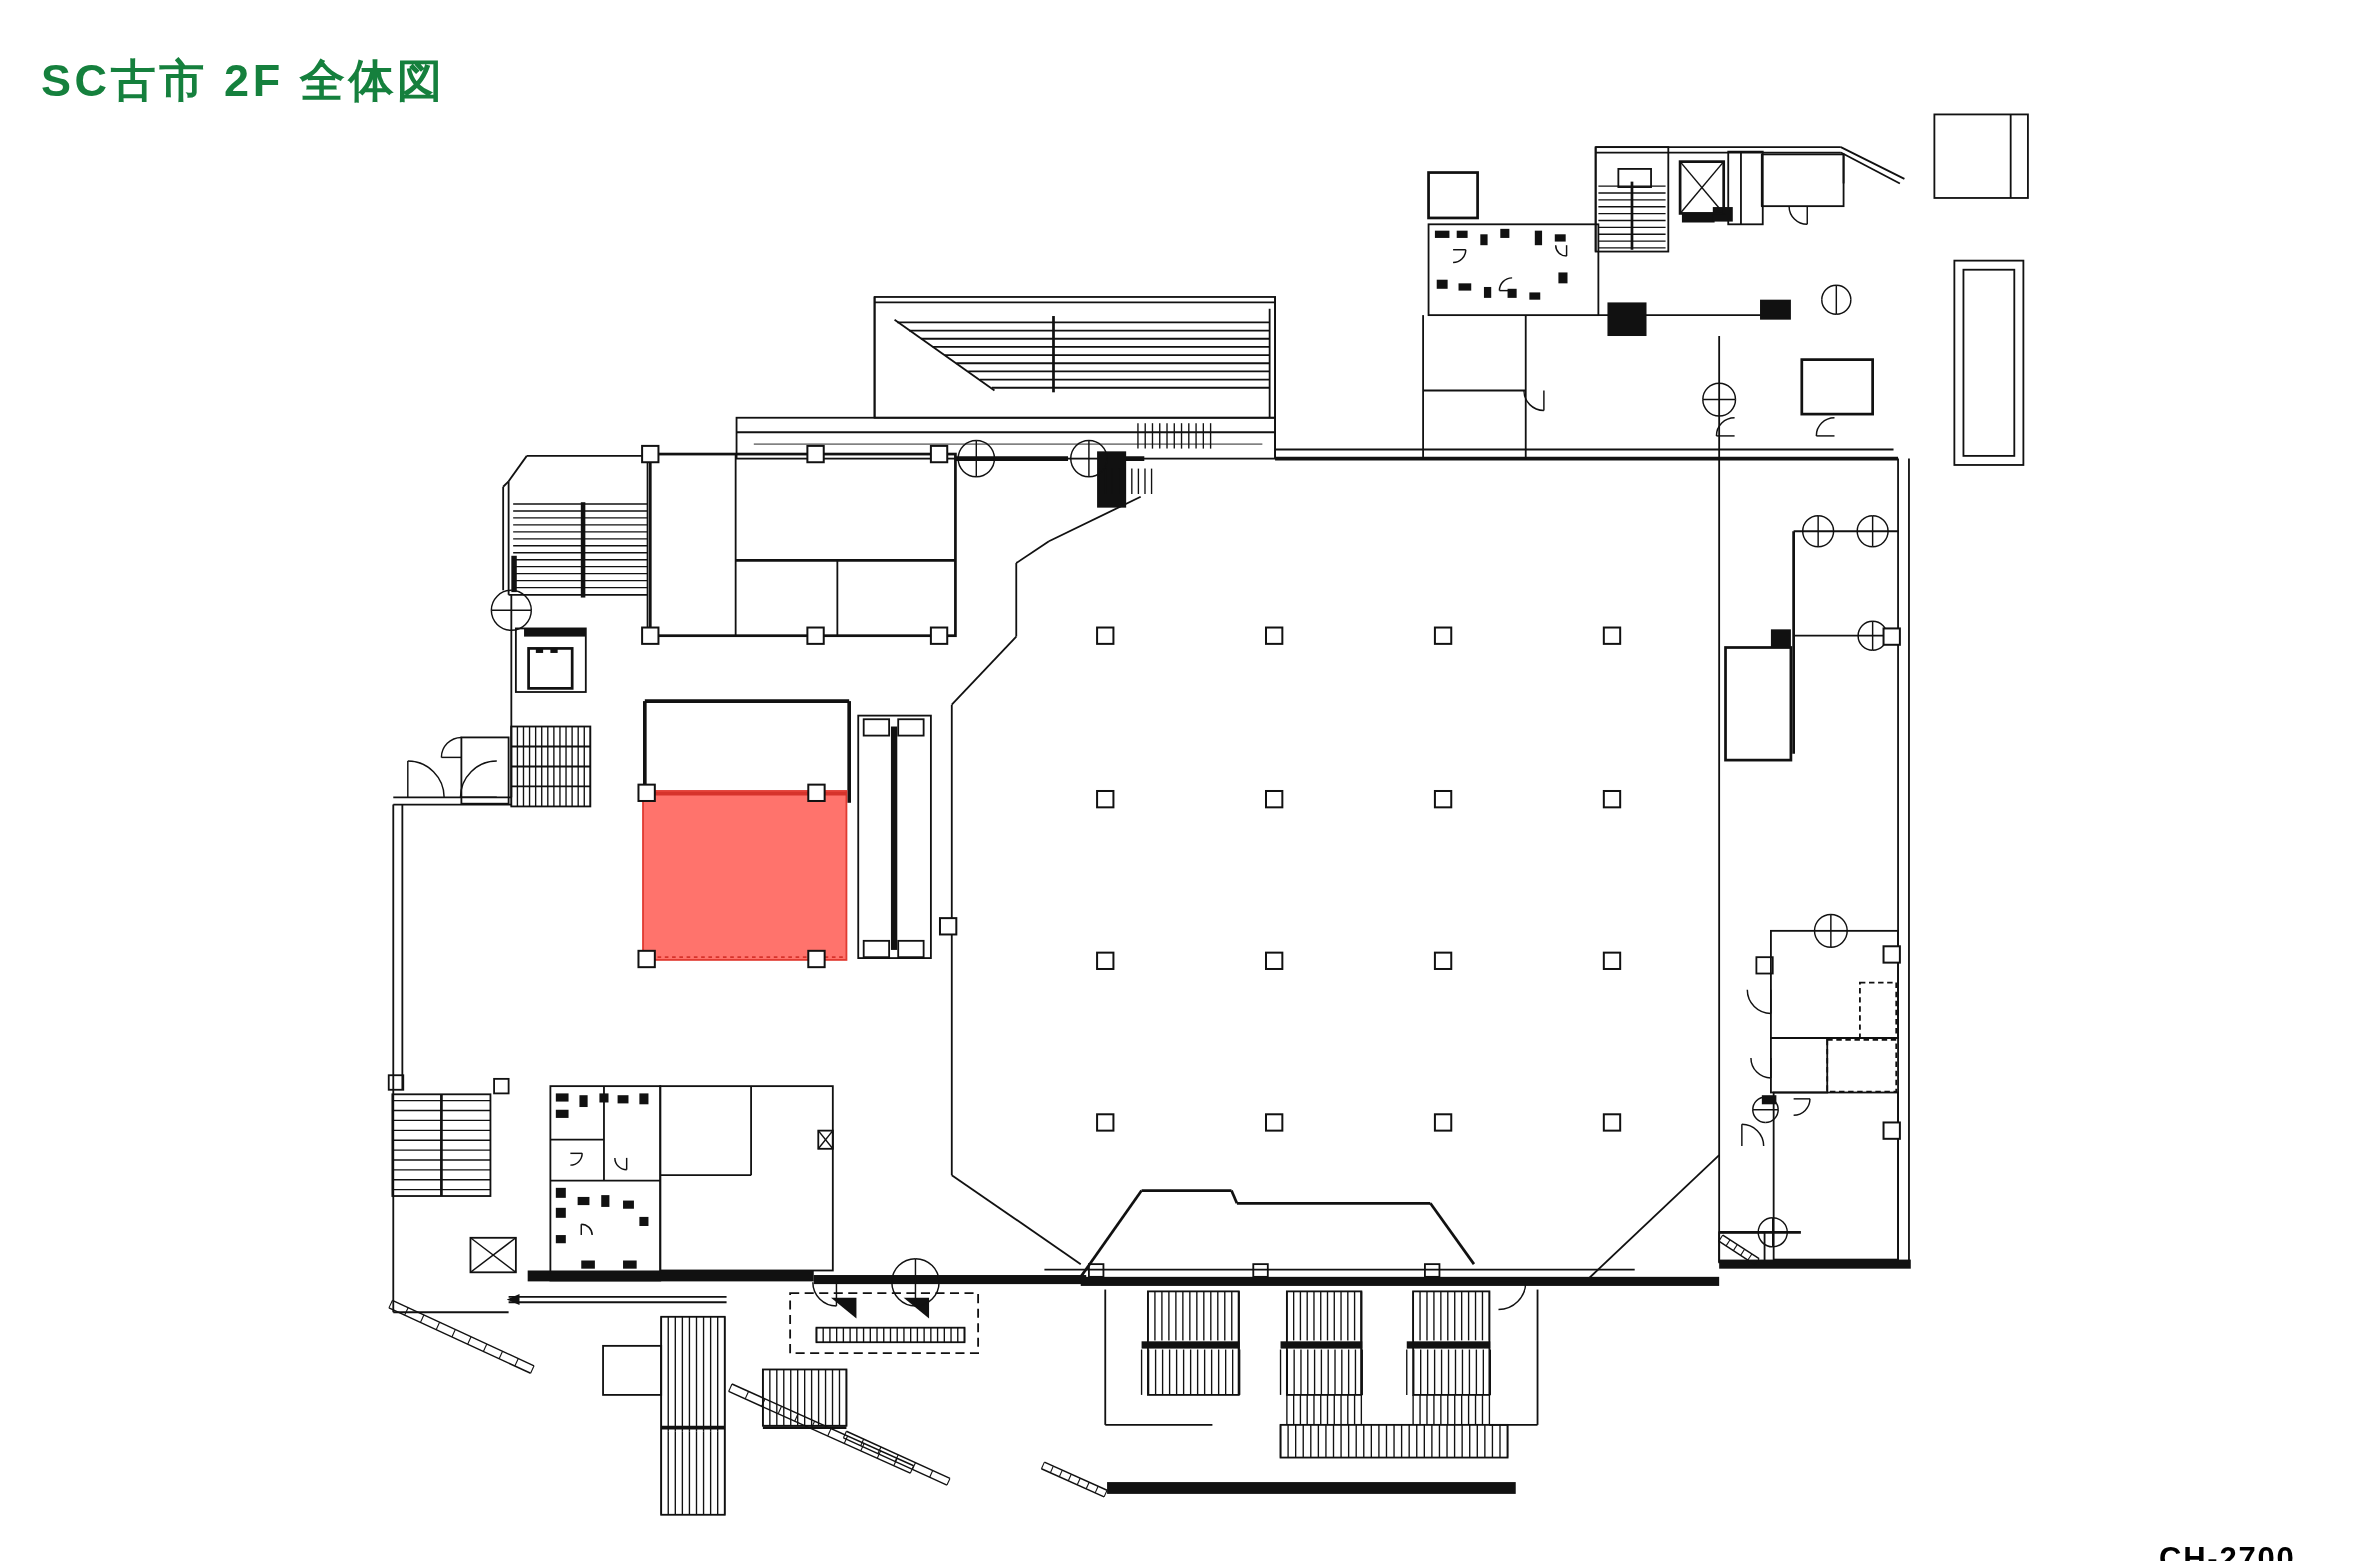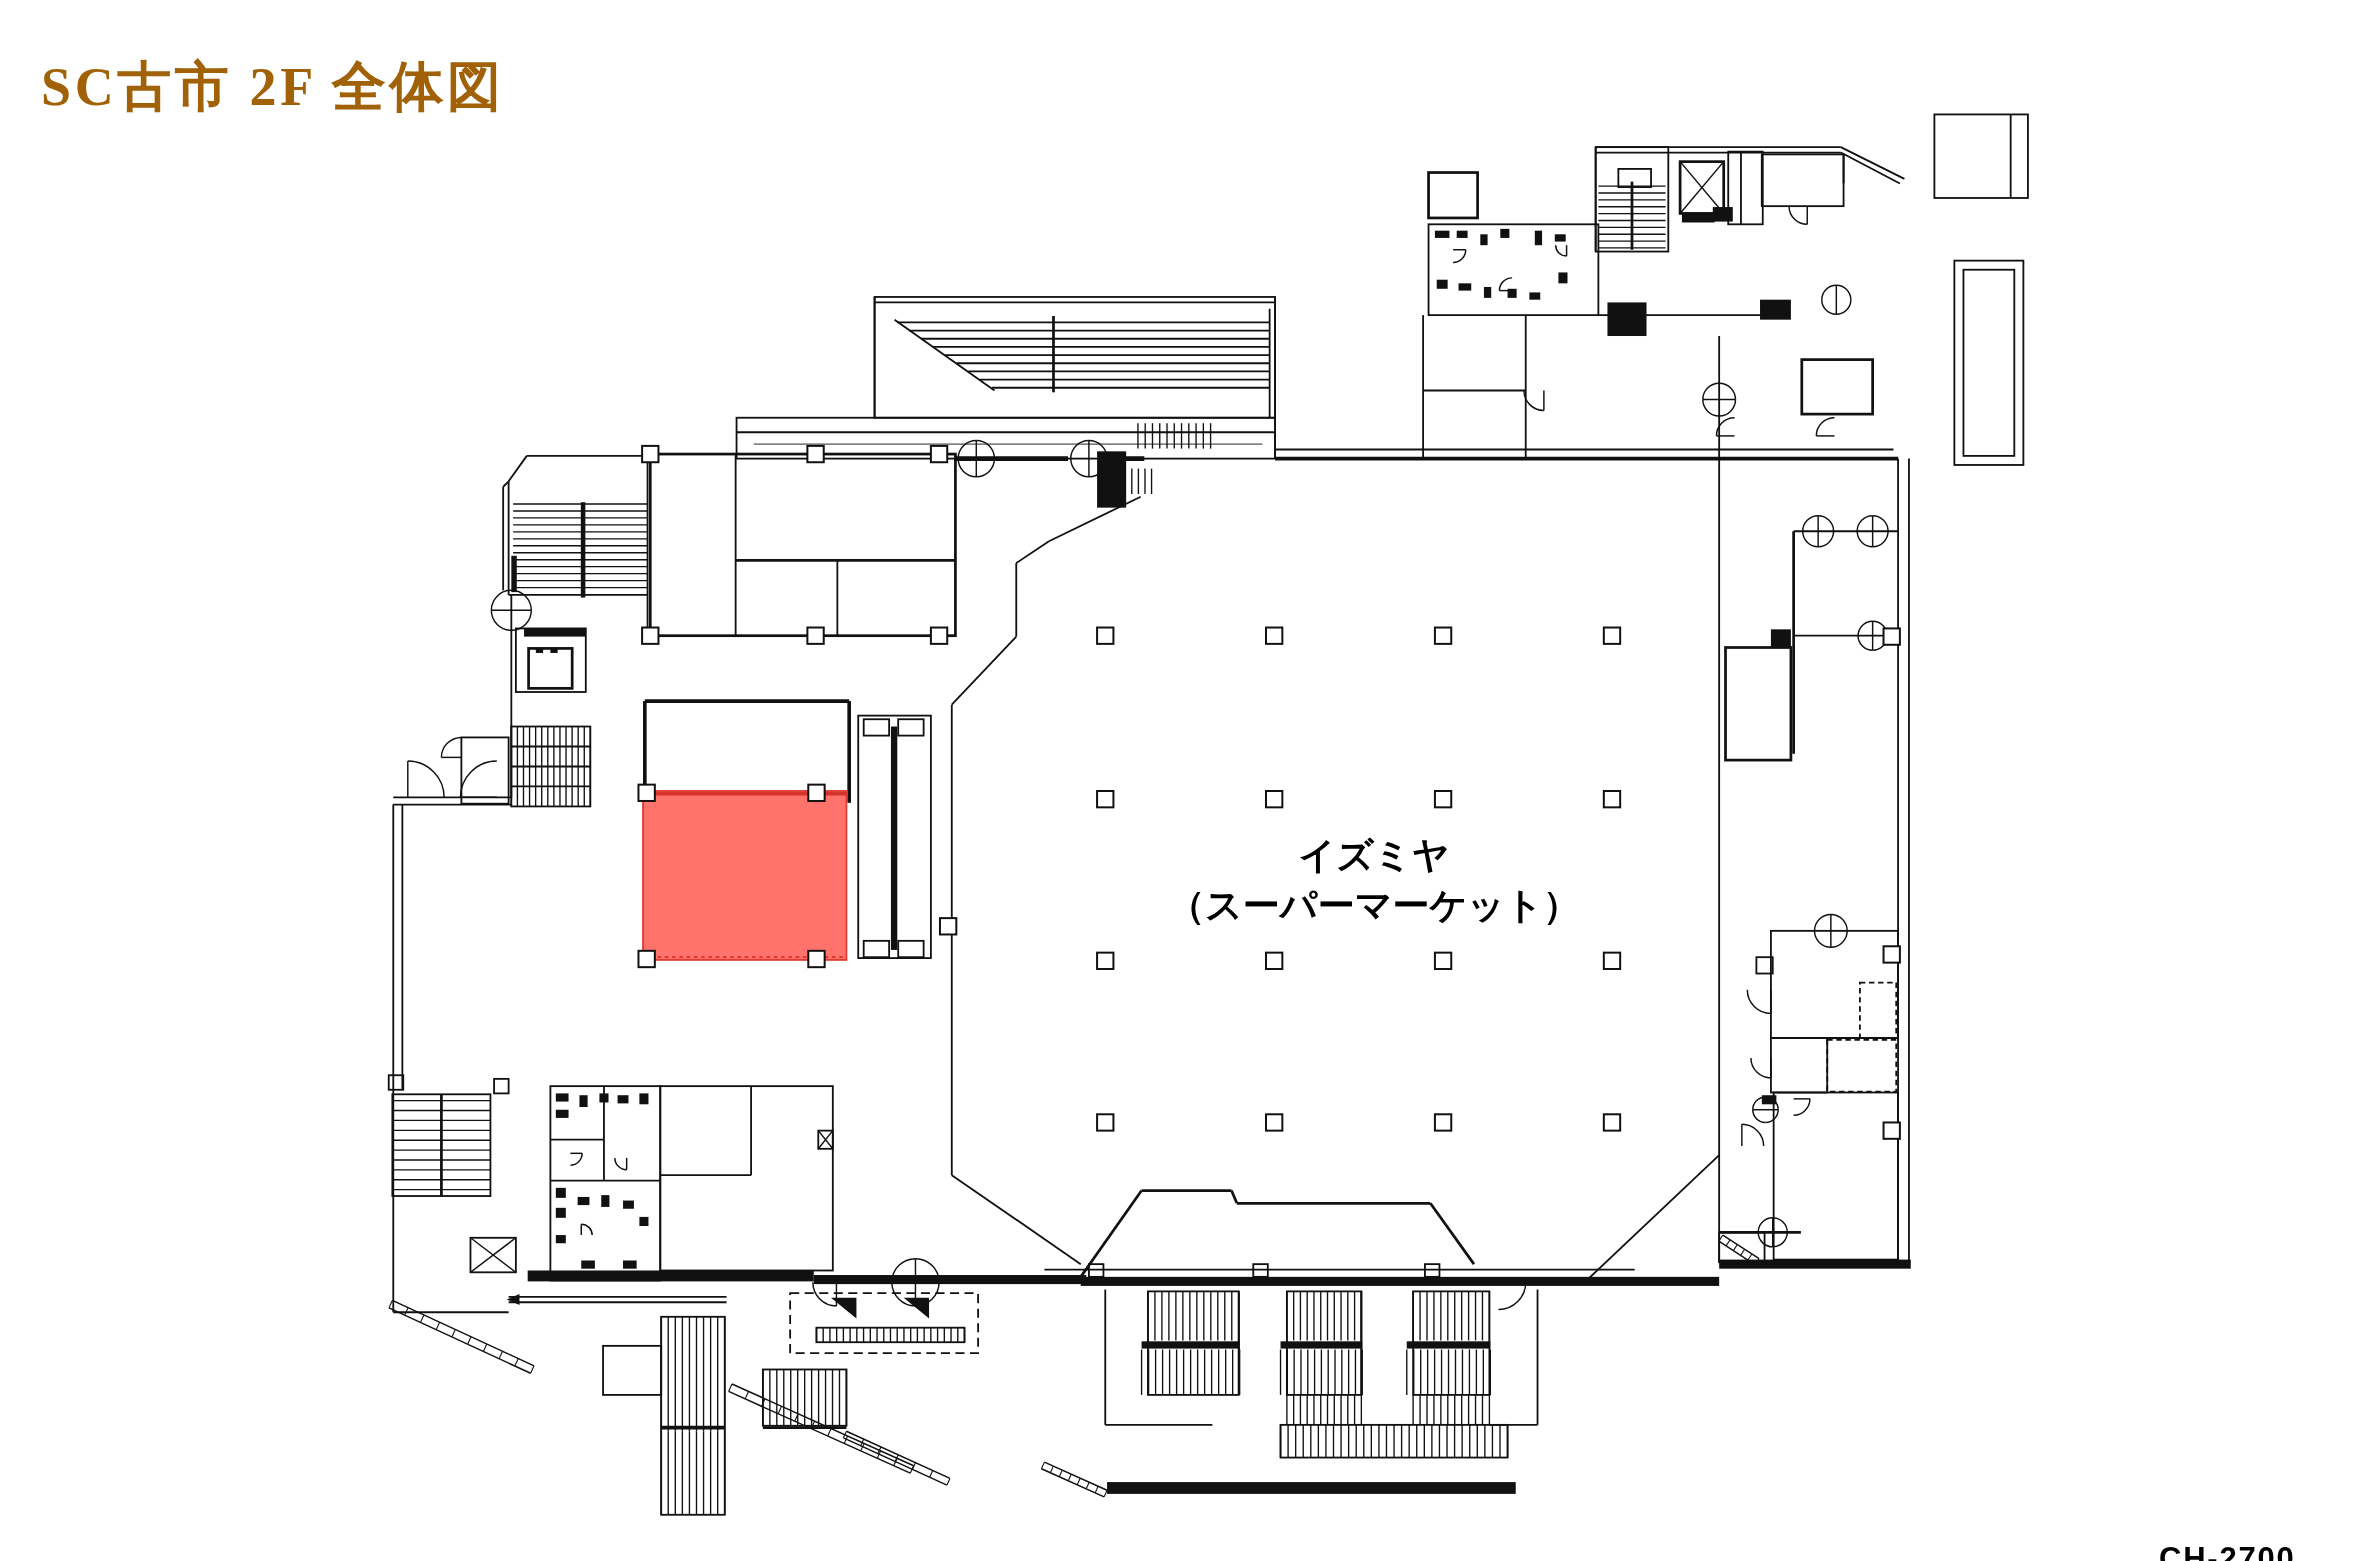--- a/index.html
+++ b/index.html
@@ -1,21 +1,21 @@
 <!DOCTYPE html>
 <html style="font-size:14.5px"><head>
 <meta charset="utf-8">
 <style>
   html,body{margin:0;padding:0;background:#fff;}
   body{position:relative;width:2354px;height:1562px;overflow:hidden;
        font-family:"Liberation Sans","DejaVu Sans",sans-serif;}
   #plan-wrap{position:absolute;inset:0;}
   svg{position:absolute;left:0;top:0;}
-  .page-title{position:absolute;left:41px;top:51px;font-size:54px;font-weight:700;
-      color:#a16207;letter-spacing:3.6px;white-space:nowrap;font-family:Liberation Serif, serif;}
+  .page-title{position:absolute;left:41px;top:51px;font-size:45px;font-weight:700;
+      color:#15803d;letter-spacing:3.6px;white-space:nowrap;}
   .hall-label{position:absolute;left:1374px;top:831px;transform:translateX(-50%);
       text-align:center;font-size:37px;font-weight:700;color:#000;line-height:1.35;
       white-space:nowrap;}
   .corner-note{position:absolute;left:2159px;top:1541px;font-size:31px;font-weight:700;
       color:#000;letter-spacing:1.8px;white-space:nowrap;}
 </style>
 </head>
 <body>
 
 <div id="plan-wrap">
@@ -671,20 +671,16 @@
         <rect x="1025" y="691" width="18" height="18" fill="#ffffff" stroke="#111111" stroke-width="2.2"></rect>
         <rect x="2074" y="692" width="18" height="18" fill="#ffffff" stroke="#111111" stroke-width="2.2"></rect>
         <rect x="2074" y="1042" width="18" height="18" fill="#ffffff" stroke="#111111" stroke-width="2.2"></rect>
         <rect x="2074" y="1236" width="18" height="18" fill="#ffffff" stroke="#111111" stroke-width="2.2"></rect>
         <rect x="1035" y="1011" width="18" height="18" fill="#ffffff" stroke="#111111" stroke-width="2.2"></rect>
       </g>
   </svg>
 
   <div class="page-title">SC古市 2F 全体図</div>
 
-  <div class="hall-label">
-    <div>イズミヤ</div>
-    <div>（スーパーマーケット）</div>
-  </div>
 
   <div class="corner-note">CH-2700</div>
 </div>
 
 
 </body></html>

